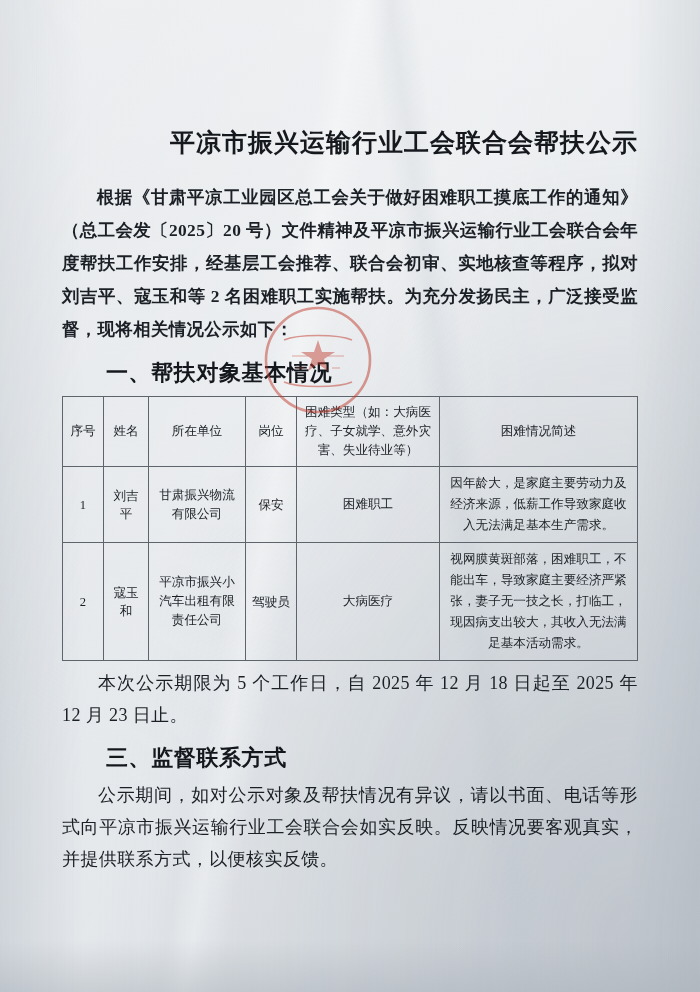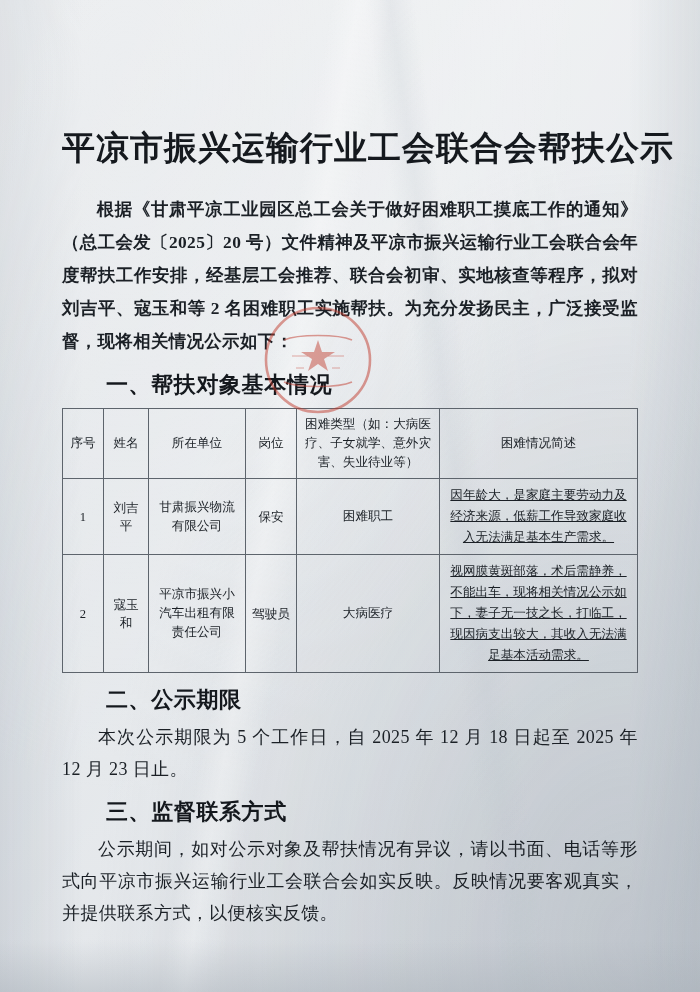--- a/index.html
+++ b/index.html
@@ -51,22 +51,22 @@
 
   #content {
     position: relative;
     z-index: 3;
     padding: 0 62px;
     color: #1b1f24;
   }
 
   
   .doc-title {
-    text-align: left;
-    font-size: 33px;
+    text-align: right;
+    font-size: 25px;
     font-weight: bold;
     letter-spacing: 1px;
     padding-top: 126px;
     padding-bottom: 8px;
     color: #15191e;
     font-family: "Liberation Serif", "DejaVu Serif", serif;
     white-space: nowrap;
   }
 
   
@@ -126,21 +126,20 @@
   .col-desc   { width: auto; }
 
   th.th-type, td.td-desc {
     text-align: left;
   }
   td.td-desc {
     padding: 7px 9px;
     line-height: 21px;
     text-align: justify;
     text-justify: inter-ideograph;
-    text-decoration: underline;
   }
   th.th-type {
     padding-left: 8px;
     padding-right: 6px;
   }
   td.cell-narrow {
     letter-spacing: 0px;
     line-height: 18px;
     padding: 6px 2px;
   }
@@ -223,27 +222,26 @@
             <td class="cell-narrow">保安</td>
             <td>困难职工</td>
             <td class="td-desc">因年龄大，是家庭主要劳动力及经济来源，低薪工作导致家庭收入无法满足基本生产需求。</td>
           </tr>
           <tr>
             <td class="cell-narrow">2</td>
             <td class="cell-narrow">寇玉和</td>
             <td>平凉市振兴小汽车出租有限责任公司</td>
             <td class="cell-narrow">驾驶员</td>
             <td>大病医疗</td>
-            <td class="td-desc">视网膜黄斑部落，术后需静养，不能出车，现将相关情况公示如下，妻子无一技之长，打临工，现因病支出较大，其收入无法满足基本活动需求。</td>
+            <td class="td-desc">视网膜黄斑部落，困难职工，不能出车，导致家庭主要经济严紧张，妻子无一技之长，打临工，现因病支出较大，其收入无法满足基本活动需求。</td>
           </tr>
         </tbody>
       </table>
     </div>
 
-    <div class="section-heading">二、公示期限</div>
 
     <p class="para para-tight">本次公示期限为 5 个工作日，自 2025 年 12 月 18 日起至 2025 年 12 月 23 日止。</p>
 
     <div class="section-heading">三、监督联系方式</div>
 
     <p class="para para-tight">公示期间，如对公示对象及帮扶情况有异议，请以书面、电话等形式向平凉市振兴运输行业工会联合会如实反映。反映情况要客观真实，并提供联系方式，以便核实反馈。</p>
 
   </div>
 
   <div id="page-bottom-shade"></div>

